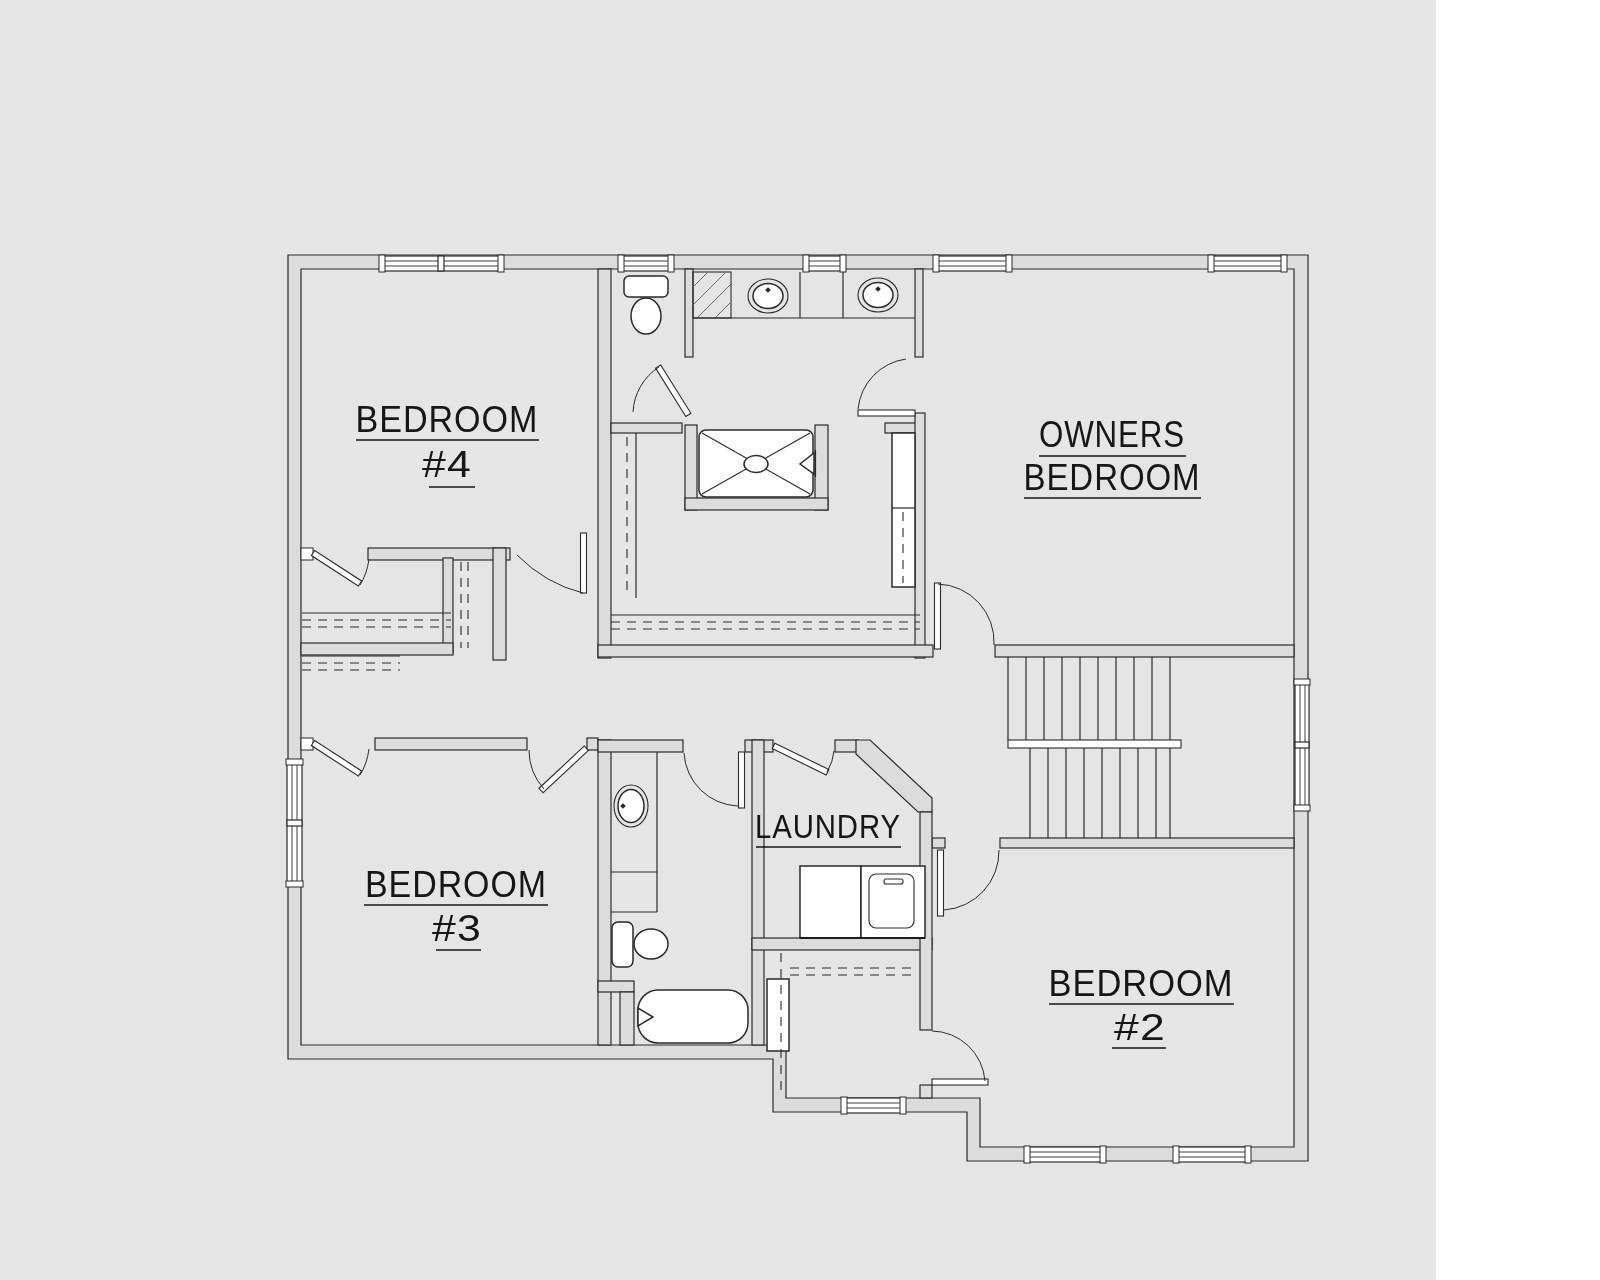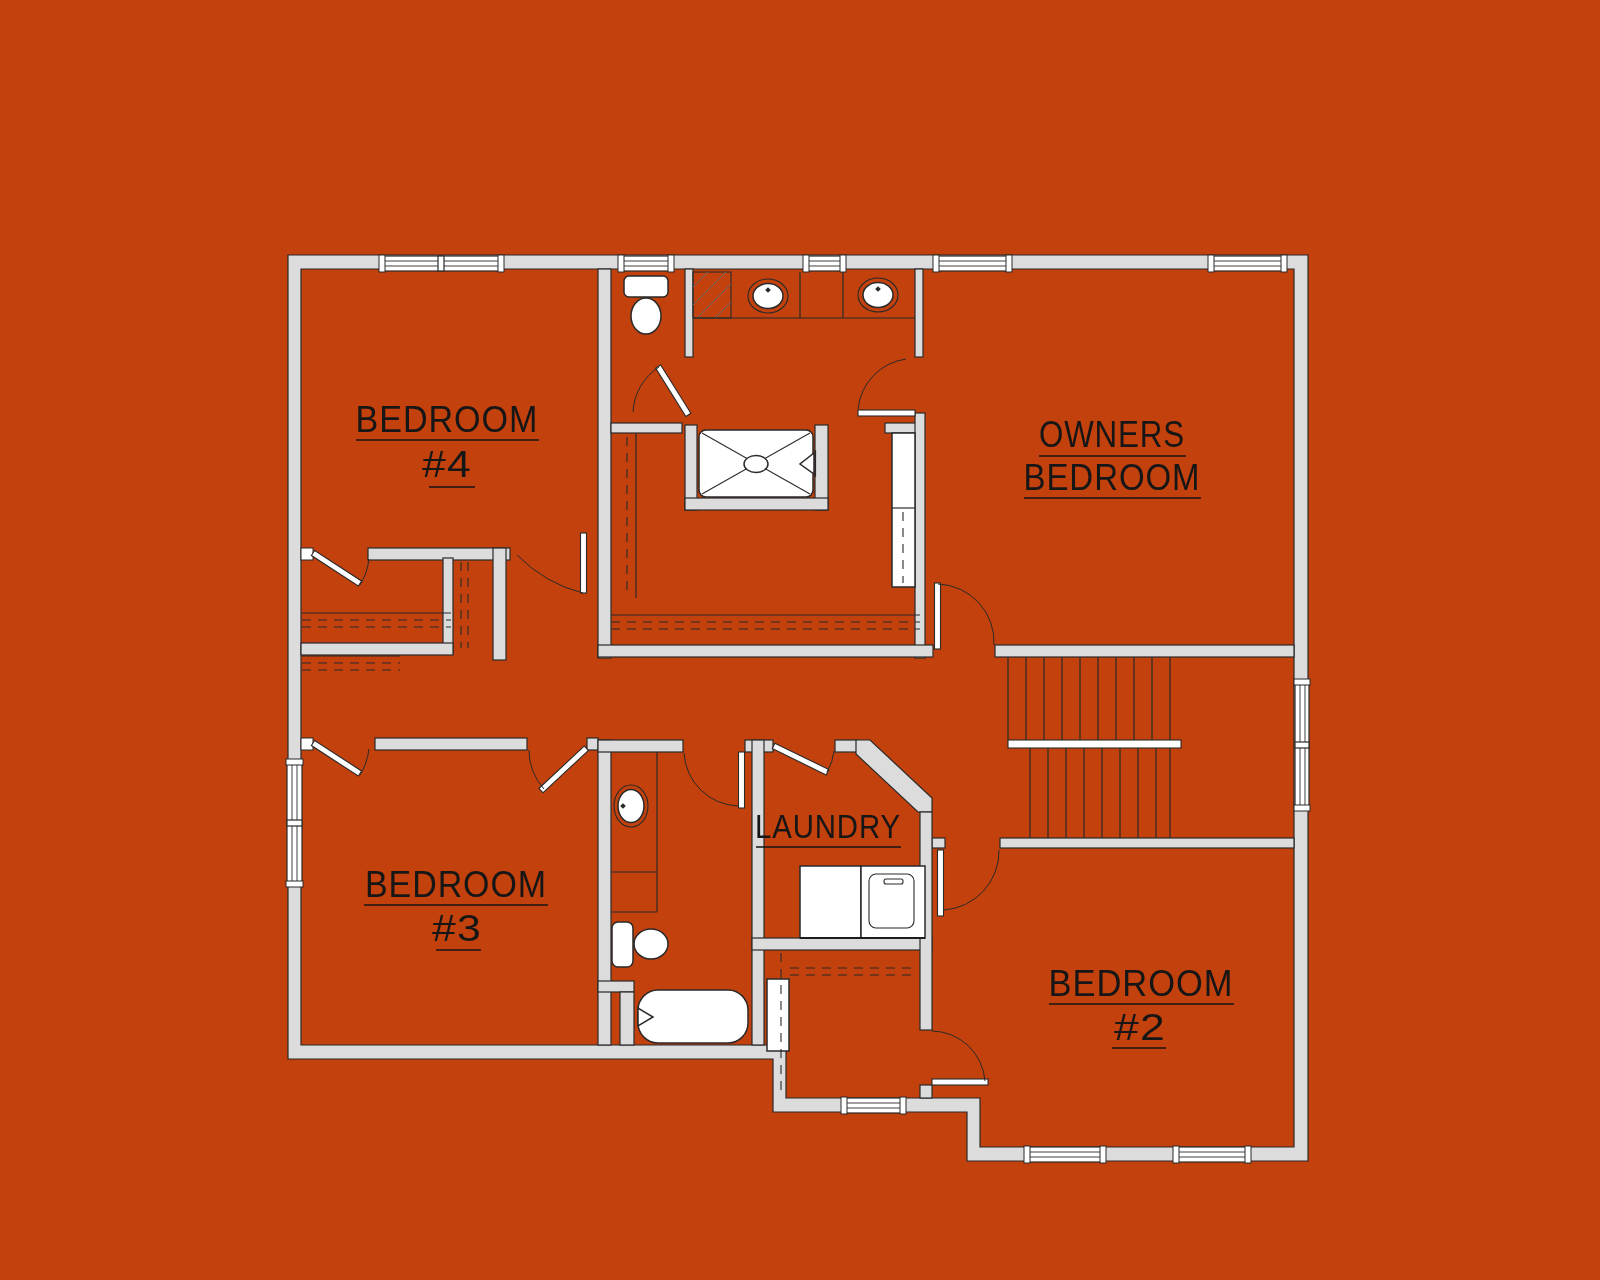--- a/index.html
+++ b/index.html
@@ -1,16 +1,16 @@
 <!DOCTYPE html>
 <html><head>
 <meta charset="utf-8">
 <style>
   html,body{margin:0;padding:0;background:#ffffff;}
-  .stage{position:relative;width:1600px;height:1280px;background:#c2410c;overflow:hidden;}
+  .stage{position:relative;width:1436px;height:1280px;background:#e5e5e5;overflow:hidden;}
   svg{display:block;}
   svg text{font-family:"Liberation Sans", sans-serif; fill:#161616;}
   .wall{fill:#dcdcdc;stroke:#2a2a2a;stroke-width:1.2;}
   .jamb{fill:#ffffff;stroke:#2a2a2a;stroke-width:1;}
   .fix{fill:#ffffff;stroke:#2a2a2a;stroke-width:1.5;}
   .fixthin{fill:none;stroke:#2a2a2a;stroke-width:1.1;}
   .ln{stroke:#2a2a2a;stroke-width:1.2;fill:none;}
   .lnbold{stroke:#1d1d1d;stroke-width:2;fill:none;}
   .dash{stroke:#2a2a2a;stroke-width:1.1;fill:none;stroke-dasharray:9 7;}
   .arc{fill:none;stroke:#2a2a2a;stroke-width:1;}

